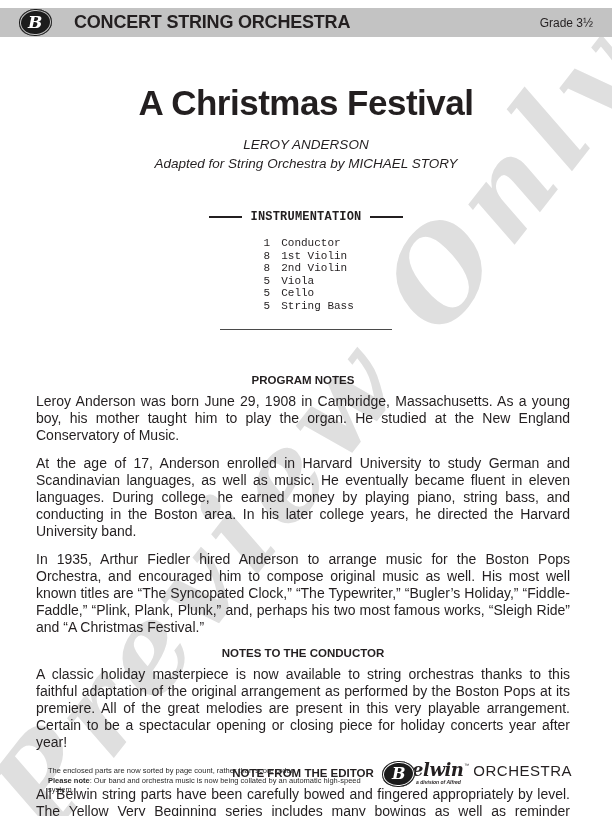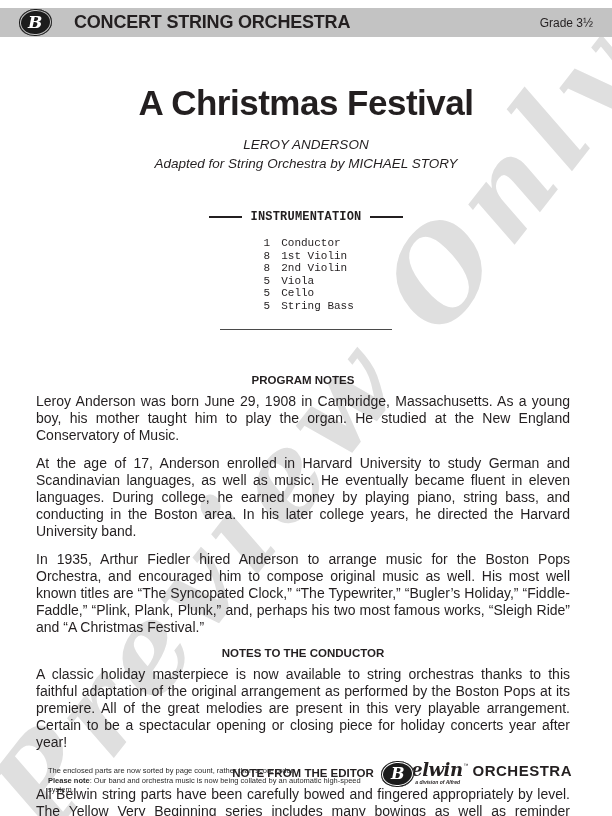--- a/index.html
+++ b/index.html
@@ -65,21 +65,21 @@
   .f-oval {
     width:33px; height:26px; background:#1c1c1c; border-radius:50%; flex:0 0 auto;
     display:flex; align-items:center; justify-content:center; margin-right:-3px; margin-top:2px;
     box-shadow: inset 0 0 0 1px #1c1c1c, inset 0 0 0 2px #ffffff, inset 0 0 0 3px #1c1c1c;
     transform:rotate(-6deg);
   }
   .f-oval span { color:#fff; font-family:"DejaVu Serif", serif; font-style:italic; font-weight:bold; font-size:16px; line-height:1; transform:rotate(6deg); }
   .f-row { display:flex; align-items:baseline; }
   .f-script { font-family:"DejaVu Serif", serif; font-style:italic; font-weight:bold; font-size:18px; line-height:22px; letter-spacing:-0.5px; }
   .f-tm { font-size:5px; margin-left:1px; align-self:flex-start; margin-top:3px; }
-  .f-orch { font-weight:bold; font-size:15px; letter-spacing:0.5px; margin-left:4px; }
+  .f-orch { font-weight:normal; font-size:15px; letter-spacing:0.5px; margin-left:4px; }
   .f-tag { font-size:5px; font-style:italic; font-weight:bold; margin-left:4px; margin-top:-2px; }
 </style>
 </head>
 <body>
 
 <div class="page">
 
   <div class="watermark">Preview Only</div>
 
   <div class="header">

